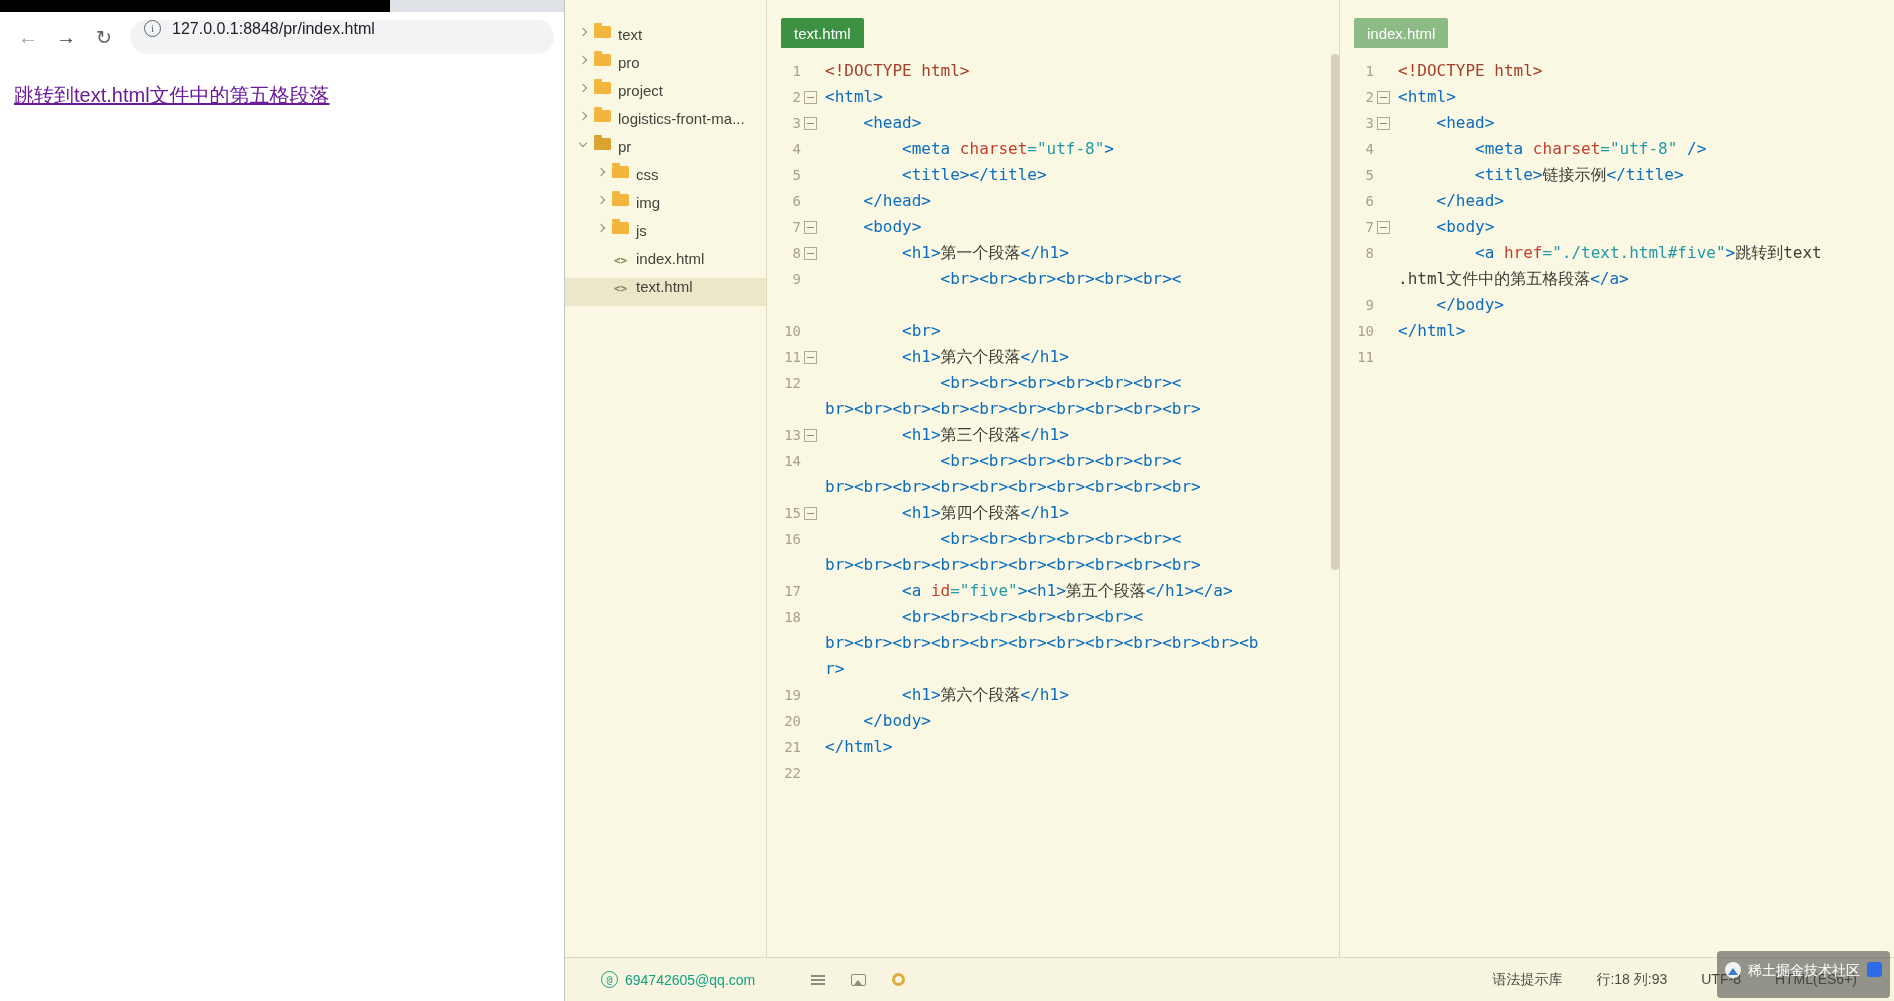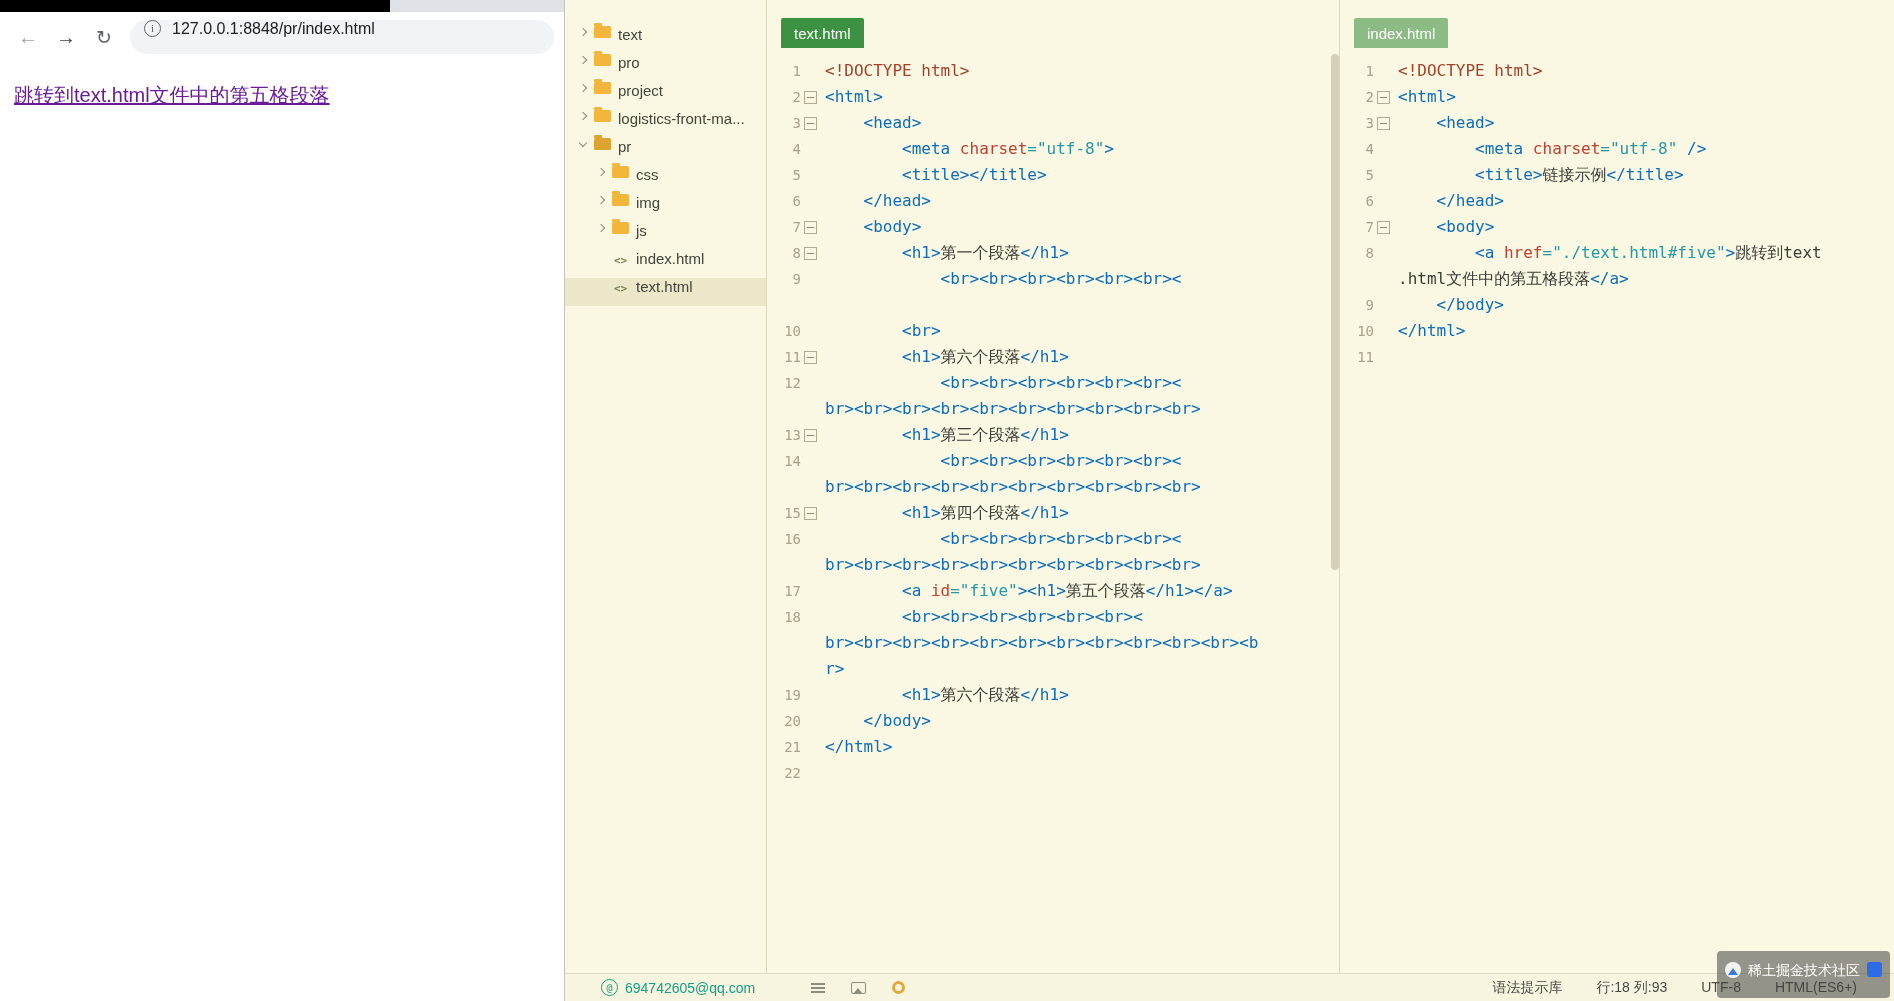--- a/index.html
+++ b/index.html
@@ -68,21 +68,21 @@
   .codeline{padding-left:4px;white-space:pre;}
   .tk-doc{color:var(--tok_doctype);}
   .tk-tag{color:var(--tok_tag);}
   .tk-attr{color:var(--tok_attr);}
   .tk-str{color:var(--tok_string);}
   .tk-txt{color:var(--tok_text);}
   .vscroll{position:absolute;top:54px;right:0;width:8px;height:720px;}
   .thumb{width:8px;height:516px;background:#D5D0B8;border-radius:4px;cursor:pointer;}
 
   
-  .statusbar{position:absolute;left:0;right:0;bottom:0;height:28px;background:#F7F5E0;border-top:1px solid #DFDAC2;display:flex;align-items:center;font-size:14px;color:#4A4A44;padding-left:36px;box-sizing:border-box;}
+  .statusbar{position:absolute;left:0;right:0;bottom:0;height:44px;background:#F7F5E0;border-top:1px solid #DFDAC2;display:flex;align-items:center;font-size:14px;color:#4A4A44;padding-left:36px;box-sizing:border-box;}
   .acct{display:flex;align-items:center;gap:7px;color:var(--email_teal);cursor:pointer;}
   .at{width:17px;height:17px;border:1.5px solid var(--email_teal);border-radius:50%;box-sizing:border-box;position:relative;flex:0 0 17px;}
   .at::before{content:"@";position:absolute;left:50%;top:50%;transform:translate(-50%,-52%);font-size:10px;color:var(--email_teal);font-family:"DejaVu Sans Mono",monospace;}
   .sb-icons{display:flex;align-items:center;gap:26px;margin-left:56px;}
   .ic{display:inline-block;position:relative;cursor:pointer;}
   .ic-list{width:14px;height:12px;}
   .ic-list::before{content:"";position:absolute;left:0;top:1px;width:14px;height:2px;background:#8D8D7D;box-shadow:0 4px 0 #8D8D7D,0 8px 0 #8D8D7D;}
   .ic-img{width:15px;height:12px;border:1.5px solid #8D8D7D;border-radius:2px;box-sizing:border-box;}
   .ic-img::after{content:"";position:absolute;left:2px;bottom:0;border-left:4px solid transparent;border-right:4px solid transparent;border-bottom:5px solid #8D8D7D;}
   .ic-dot{width:13px;height:13px;border:3.5px solid #E0A93C;border-radius:50%;box-sizing:border-box;}

